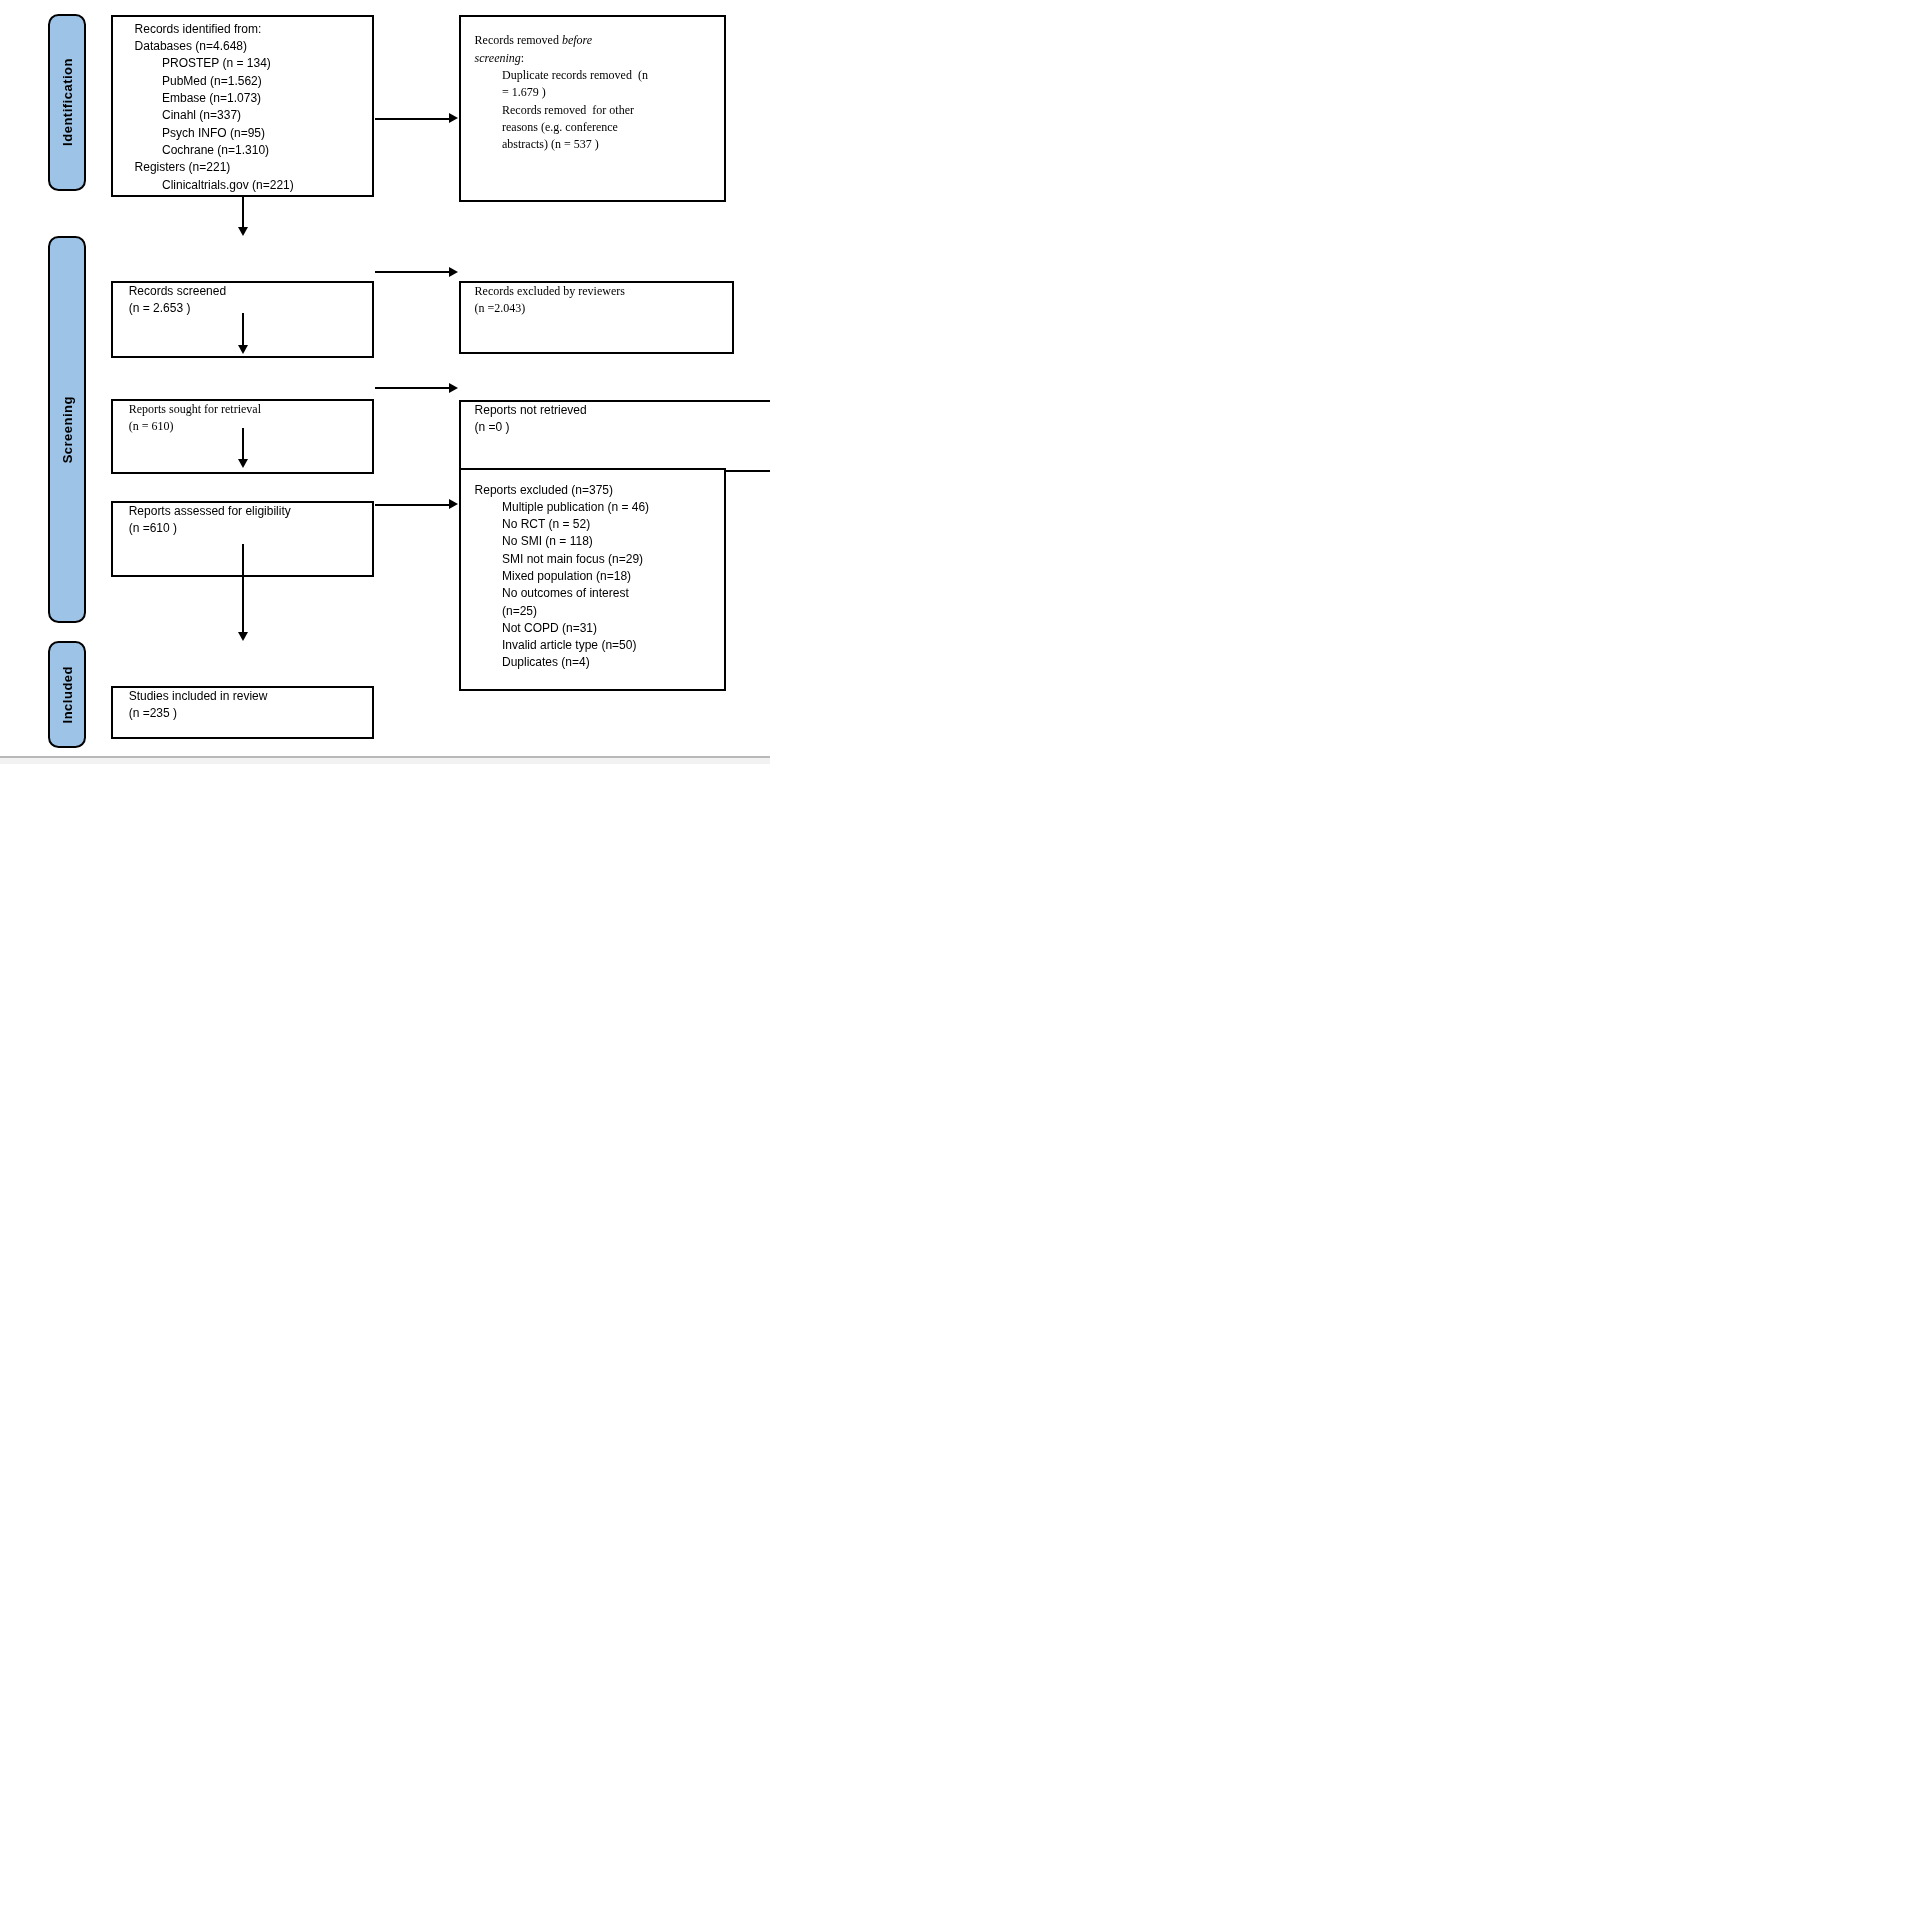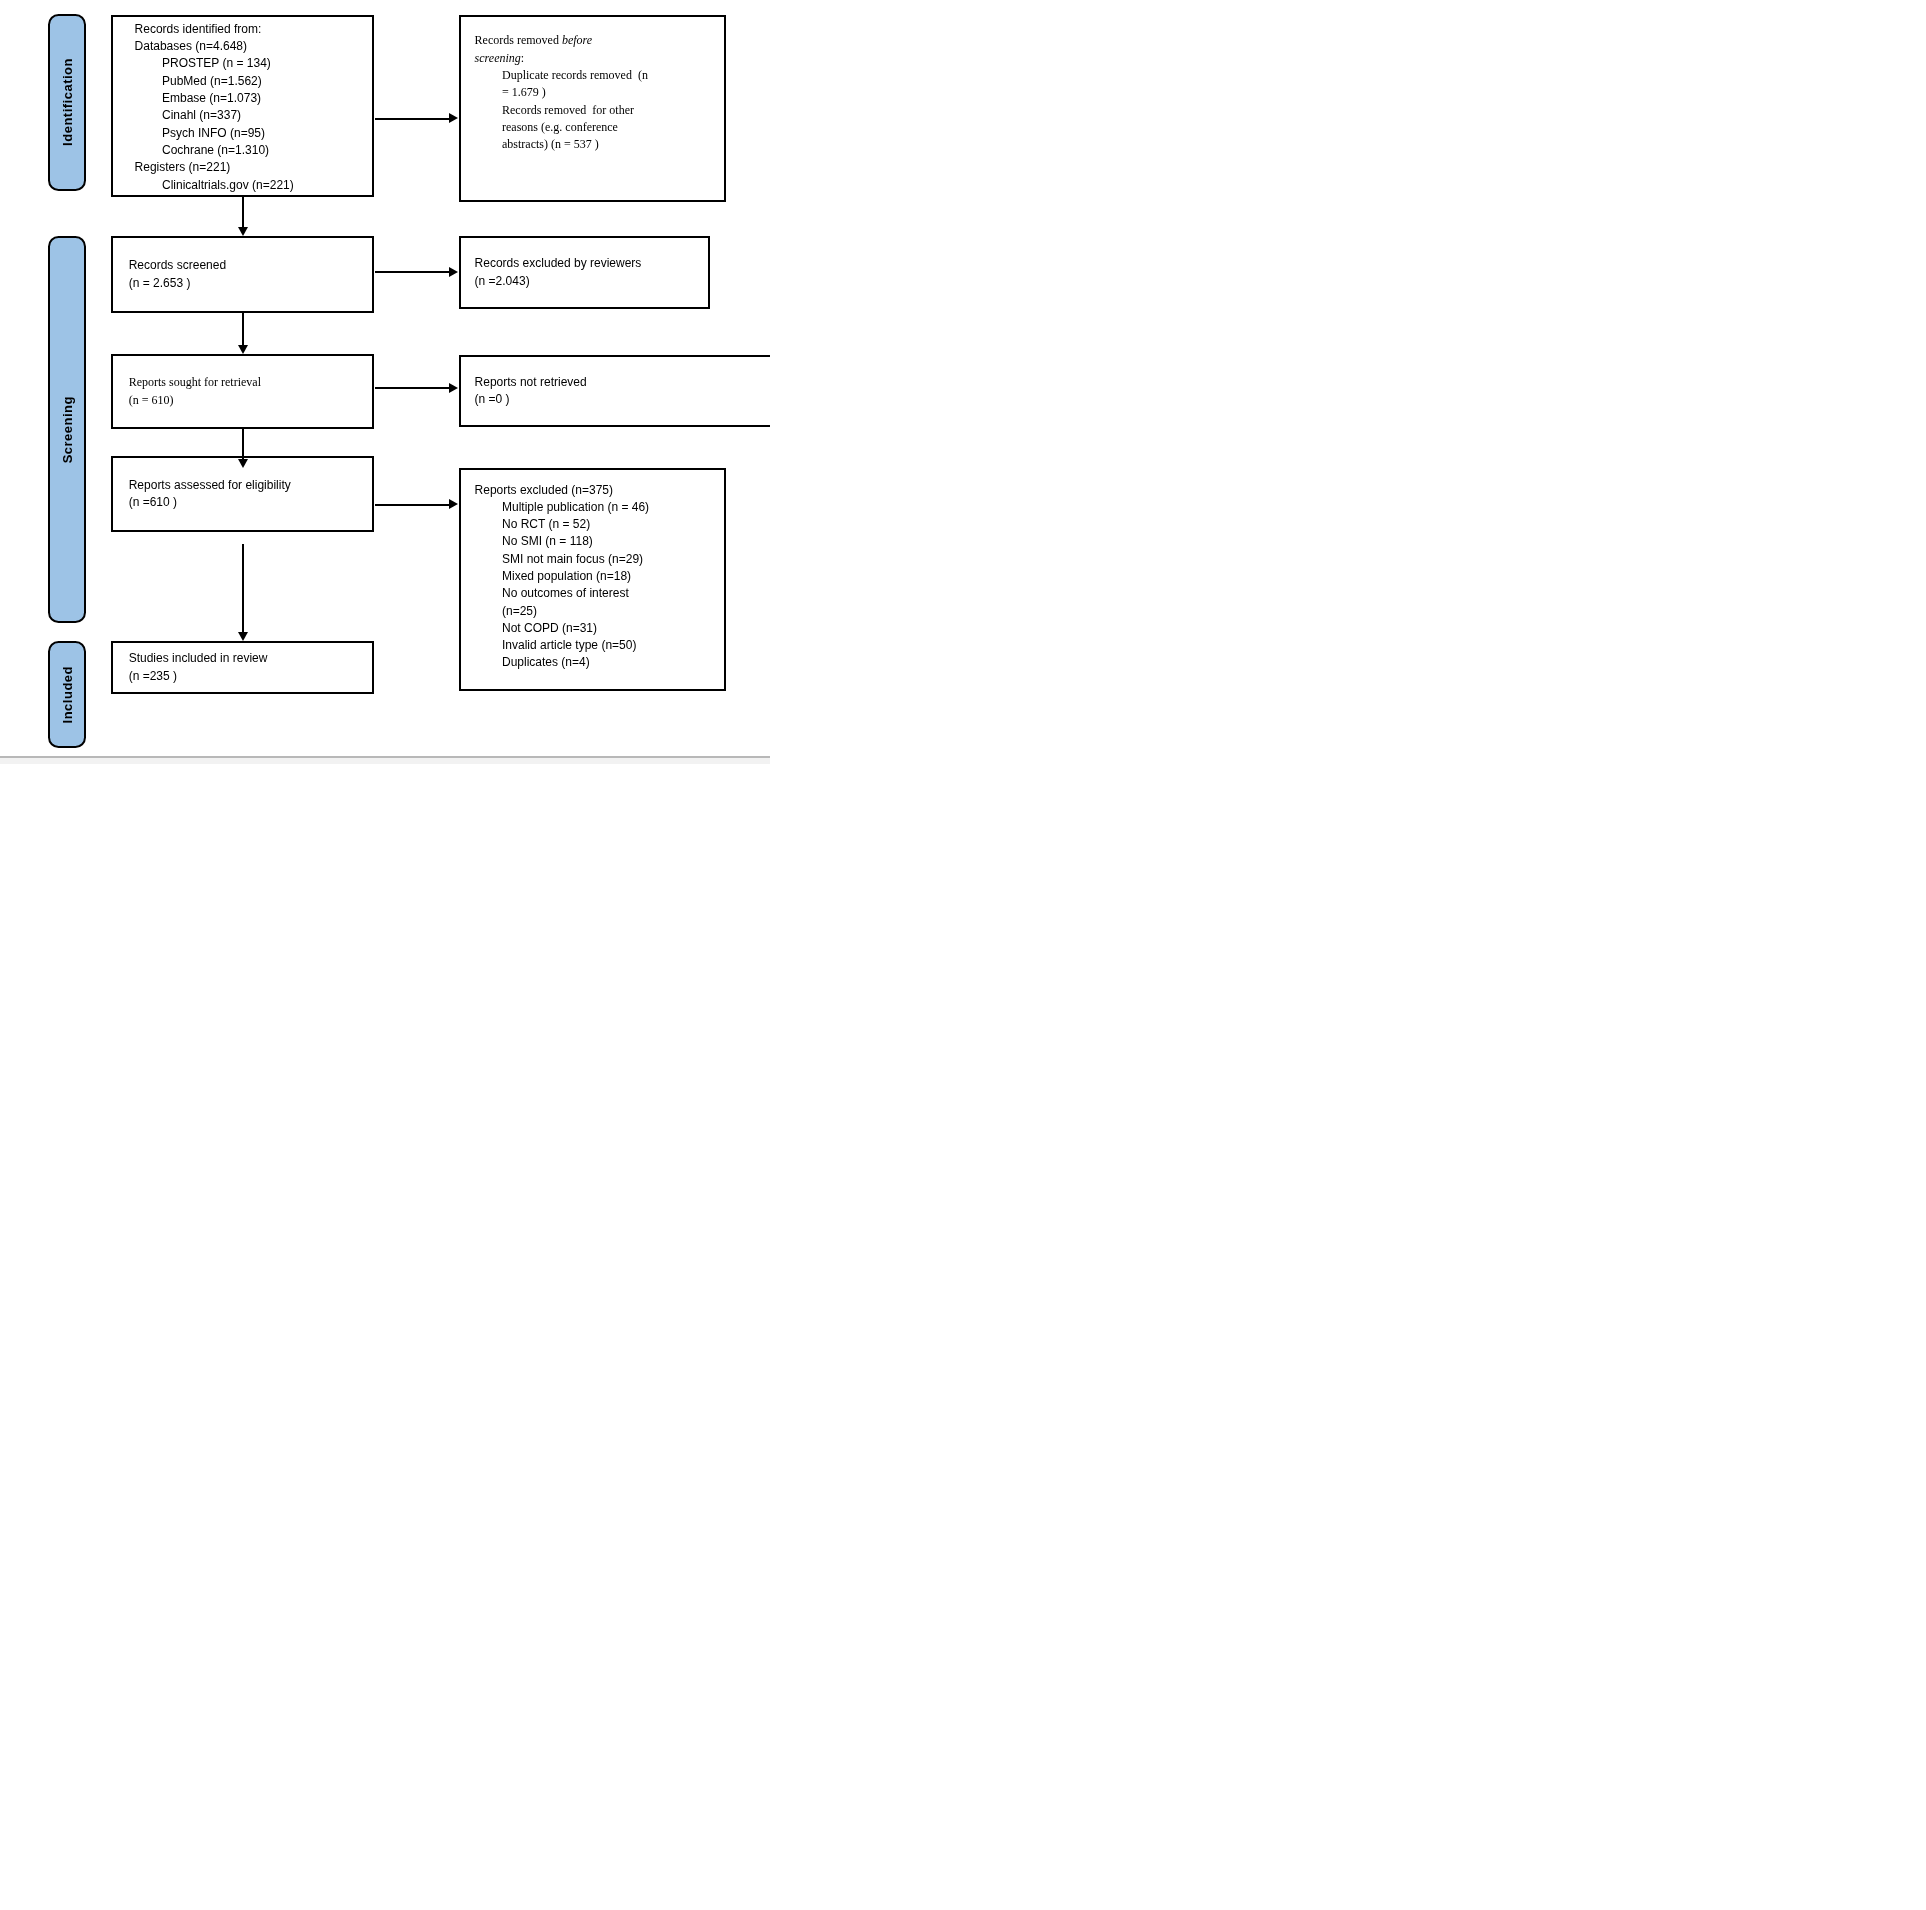--- a/index.html
+++ b/index.html
@@ -42,21 +42,22 @@
     position: absolute;
     background: #ffffff;
     border: 2.1px solid #000;
     box-sizing: border-box;
     font-size: 12px;
     line-height: 17.3px;
   }
   .fbox.center2 {
     display: flex;
     flex-direction: column;
-    justify-content: center;
+    justify-content: flex-start;
+    margin-top: 45px;
   }
   .pre { white-space: pre-wrap; }
   .ind0 { padding-left: 13.6px; padding-right: 6.3px; }
   .ind1 { padding-left: 41px; padding-right: 6.3px; }
   .pad30 { padding-left: 15.7px; padding-right: 7.3px; }
   .em { font-style: italic; }
   .box-lines { padding-top: 4.2px; }
   .pt30 { padding-top: 15.7px; }
   .pt22 { padding-top: 11.5px; }
   
@@ -114,21 +115,21 @@
     <div class="ind1 pre">Records removed  for other
 reasons (e.g. conference
 abstracts) (n = 537 )</div>
   </div>
 
   <div class="fbox center2" style="left:111px;top:236px;width:263px;height:77px;">
     <div class="pad30 pre">Records screened
 (n = 2.653 )</div>
   </div>
 
-  <div class="fbox center2" style="left:459px;top:236px;width:251px;height:73px;">
+  <div class="fbox center2" style="left:459px;top:236px;width:275px;height:73px;font-family:Liberation Serif, serif;">
     <div class="ind0 pre">Records excluded by reviewers
 (n =2.043)</div>
   </div>
 
   <div class="fbox center2" style="left:111px;top:354px;width:263px;height:75px;font-family:Liberation Serif, serif;">
     <div class="pad30 pre">Reports sought for retrieval
 (n = 610)</div>
   </div>
 
   <div class="fbox center2" style="left:459px;top:355px;width:319px;height:72px;">

